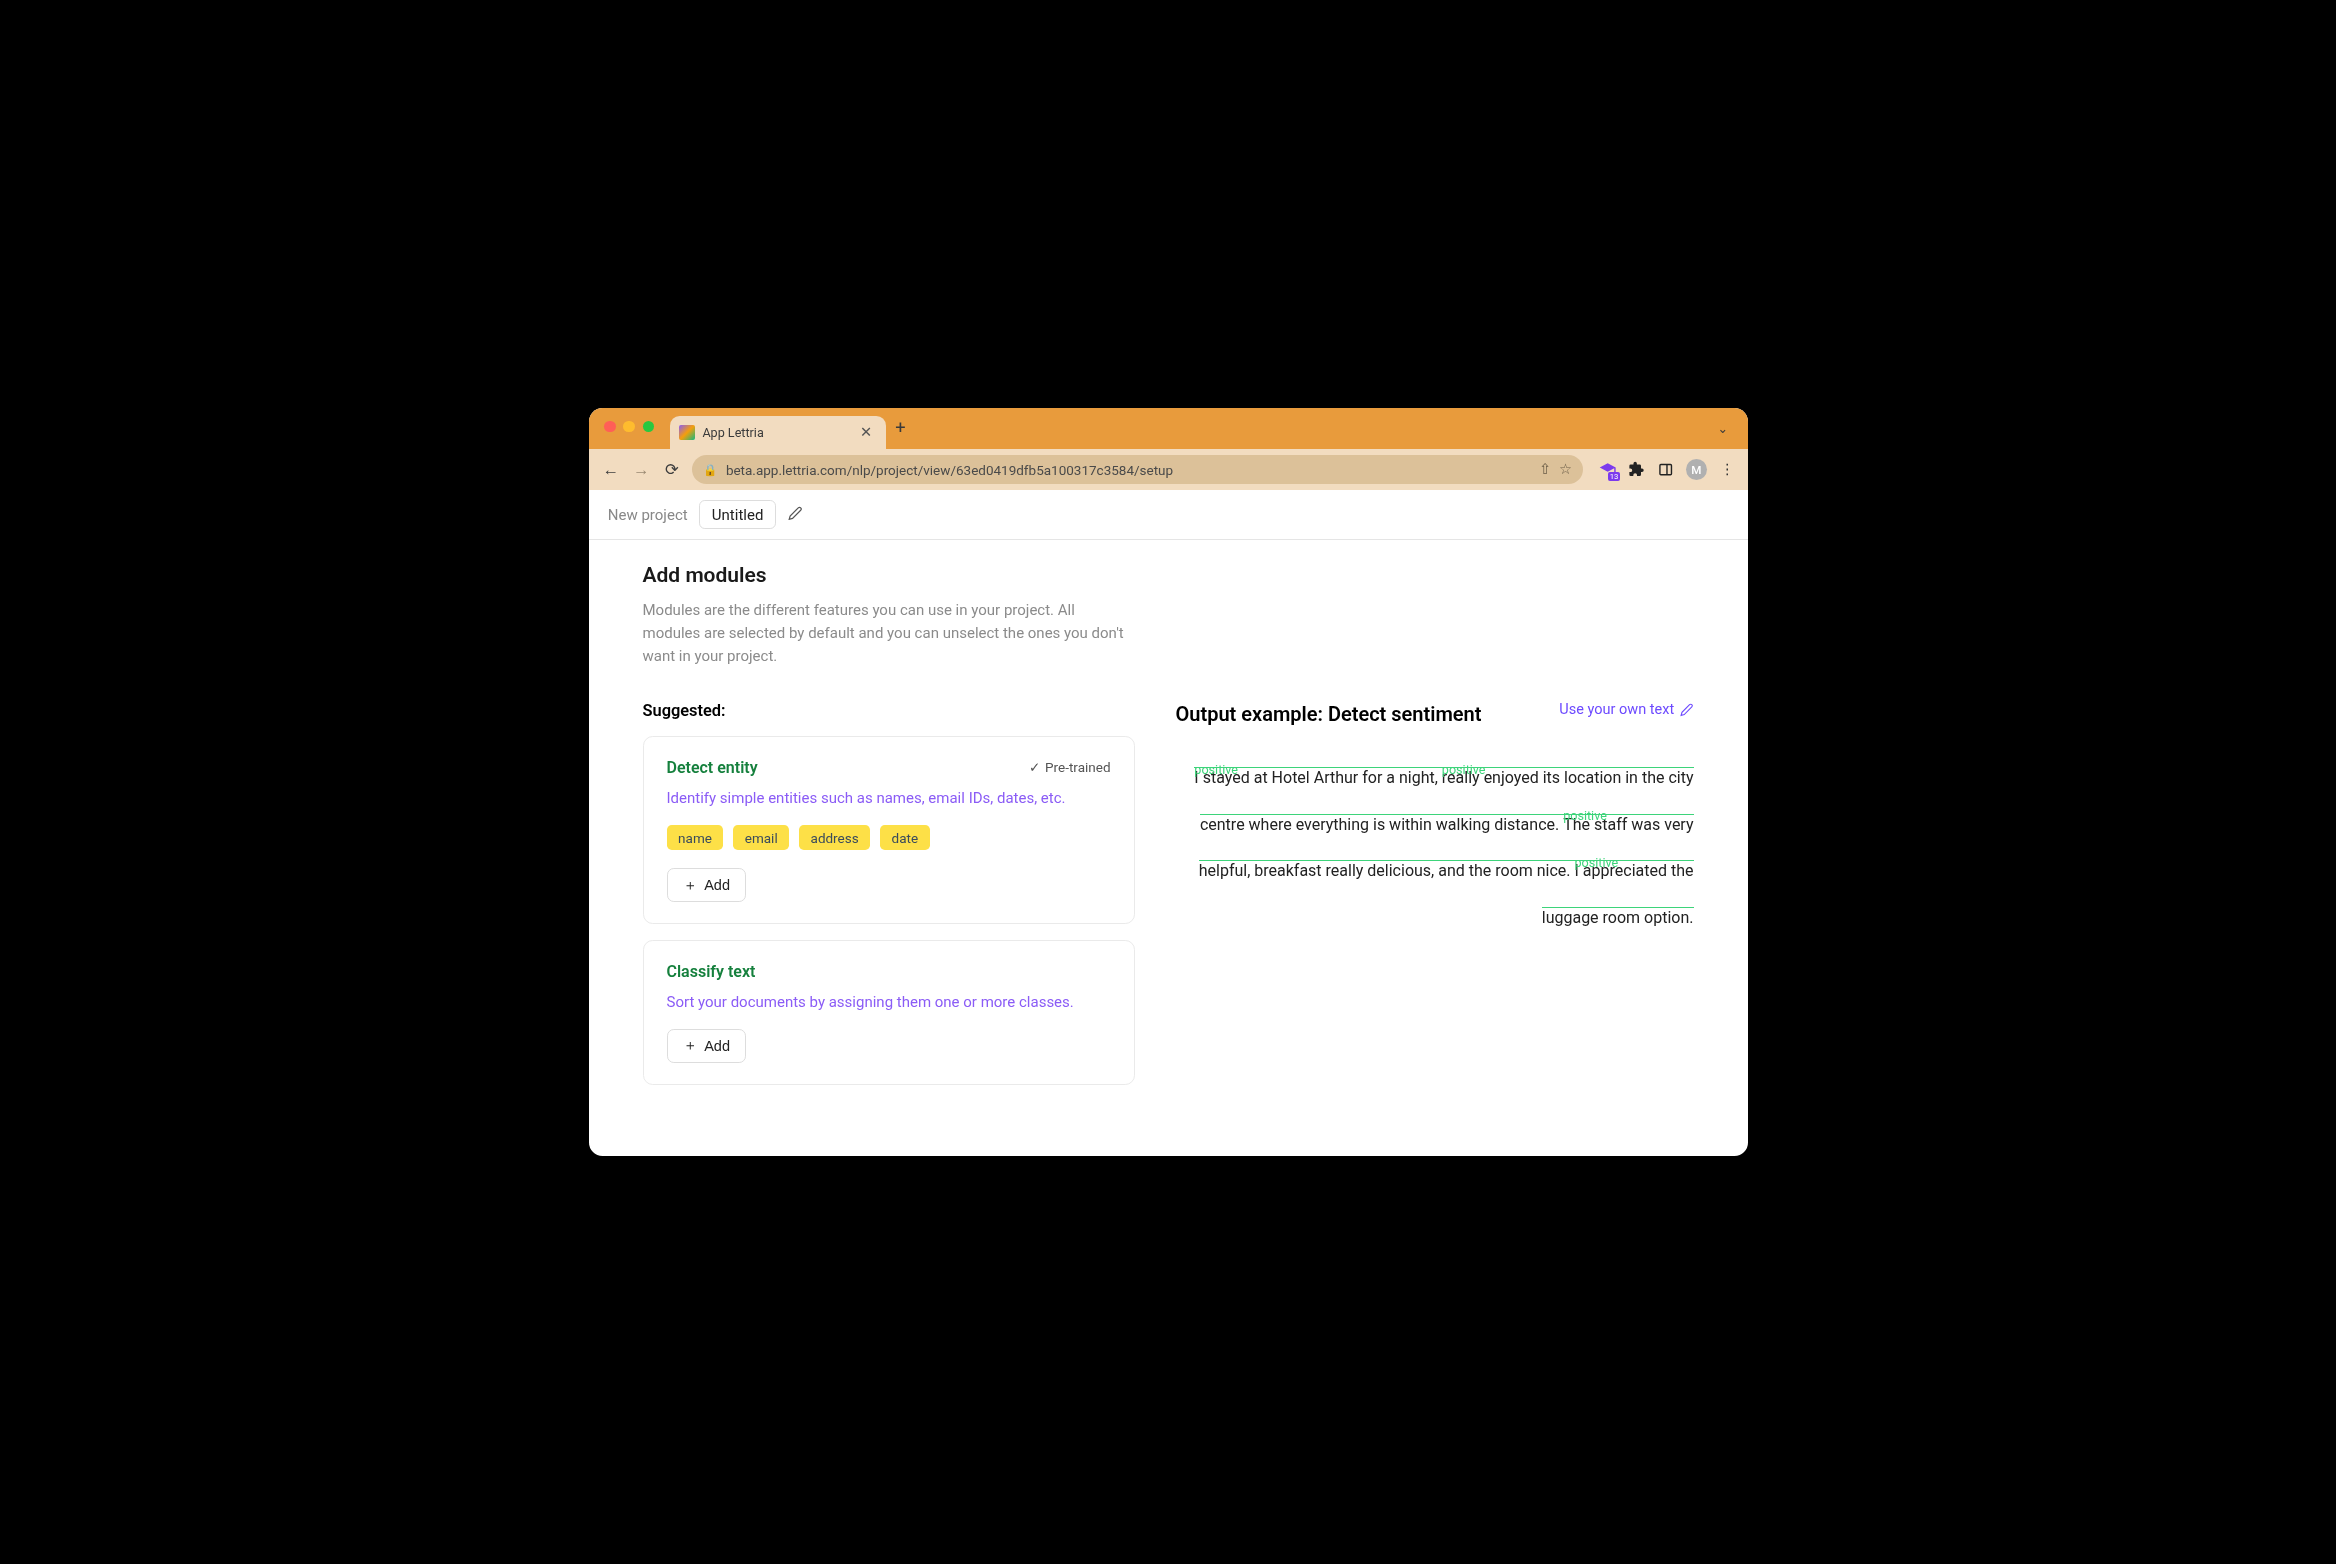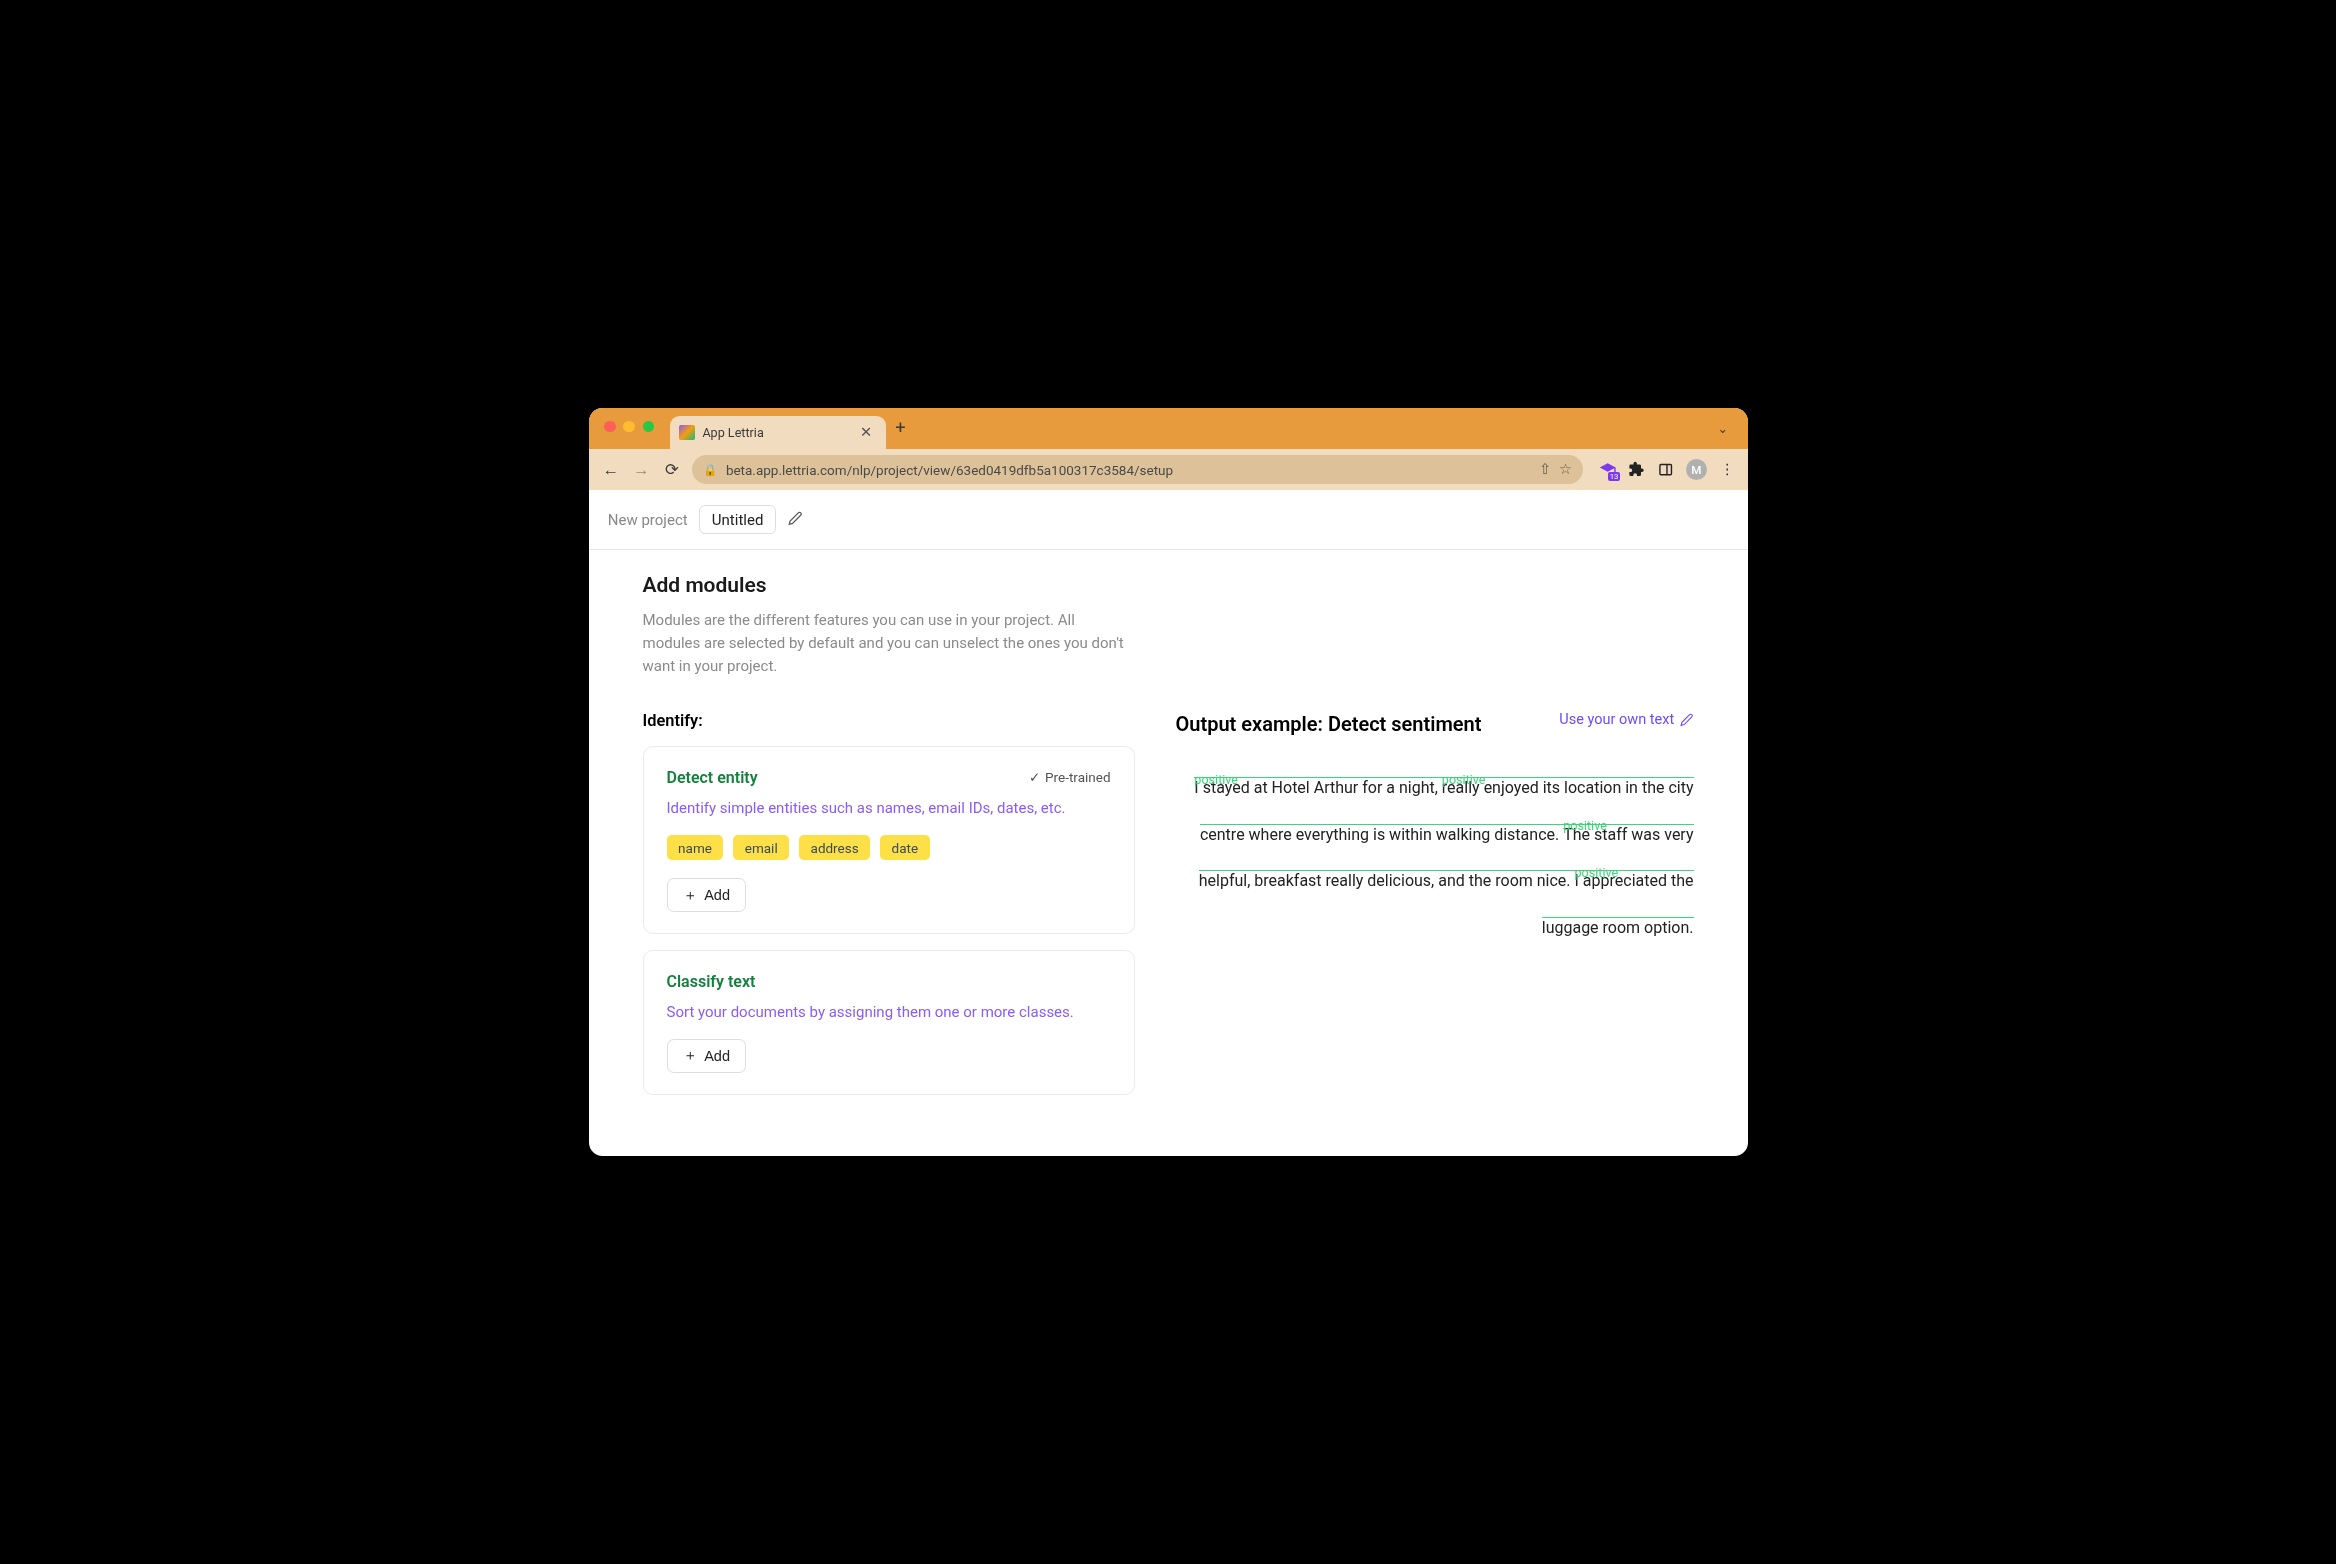--- a/index.html
+++ b/index.html
@@ -82,21 +82,21 @@
   .urlbox .lock { font-size:11.6px;}
   .urlbox .url { flex:1; white-space:nowrap; overflow:hidden; text-overflow:ellipsis;}
   .urlbox .share, .urlbox .star { color:#6b5d47; font-size:14.5px; cursor:pointer;}
   .ext-icons { display:flex; gap:11.6px; align-items:center; padding-left:5.8px;}
   .ext-icons .ico { width:17.4px; height:17.4px; display:flex; align-items:center; justify-content:center; font-size:14.5px; color:#333; cursor:pointer;}
   .ext-icons .badge { position:relative; }
   .ext-icons .badge::after { content:"13"; position:absolute; bottom:-2.9px; right:-3.9px; font-size:7.7px; background:#7c3aed; color:#fff; padding:0 1.9px; border-radius:1.9px;}
   .ext-icons .avatar { width:21px; height:21px; border-radius:50%; background:#b0b0b0; color:#fff; display:flex; align-items:center; justify-content:center; font-size:11.6px; font-weight:500;}
   .app { flex:1; display:flex; flex-direction:column; overflow:hidden;}
   .app-header {
-    height:60px; border-bottom:1px solid #e5e5e5;
+    height:50px; border-bottom:1px solid #e5e5e5;
     display:flex; align-items:center; padding:0 19.3px; gap:11.6px;
   }
   .breadcrumb { color:#888; font-size:15px;}
   .title-chip {
     border:1px solid #ddd; border-radius:5.8px; padding:4.8px 11.6px;
     font-size:15px; color:#222;
   }
   .edit-icn { color:#555; font-size:13.5px; cursor:pointer;}
   .app-body { flex:1; overflow:auto; padding: 23px 54px 29px 54px; position:relative;}
   .app-body::-webkit-scrollbar { width:8.7px;}
@@ -194,21 +194,21 @@
           </svg>
       </span>
     </div>
 
     <div class="app-body">
       <h2 class="page-title">Add modules</h2>
       <p class="page-desc">Modules are the different features you can use in your project. All modules are selected by default and you can unselect the ones you don't want in your project.</p>
 
       <div class="columns">
         <div class="col-left">
-          <div class="sug-label">Identify:</div>
+          <div class="sug-label">Suggested:</div>
 
           <div class="card">
             <div class="card-head">
               <div class="card-title">Detect entity</div>
               <div class="pre-trained">
                 <span>✓</span>
                 <span>Pre-trained</span>
               </div>
             </div>
             <div class="card-desc">Identify simple entities such as names, email IDs, dates, etc.</div>

